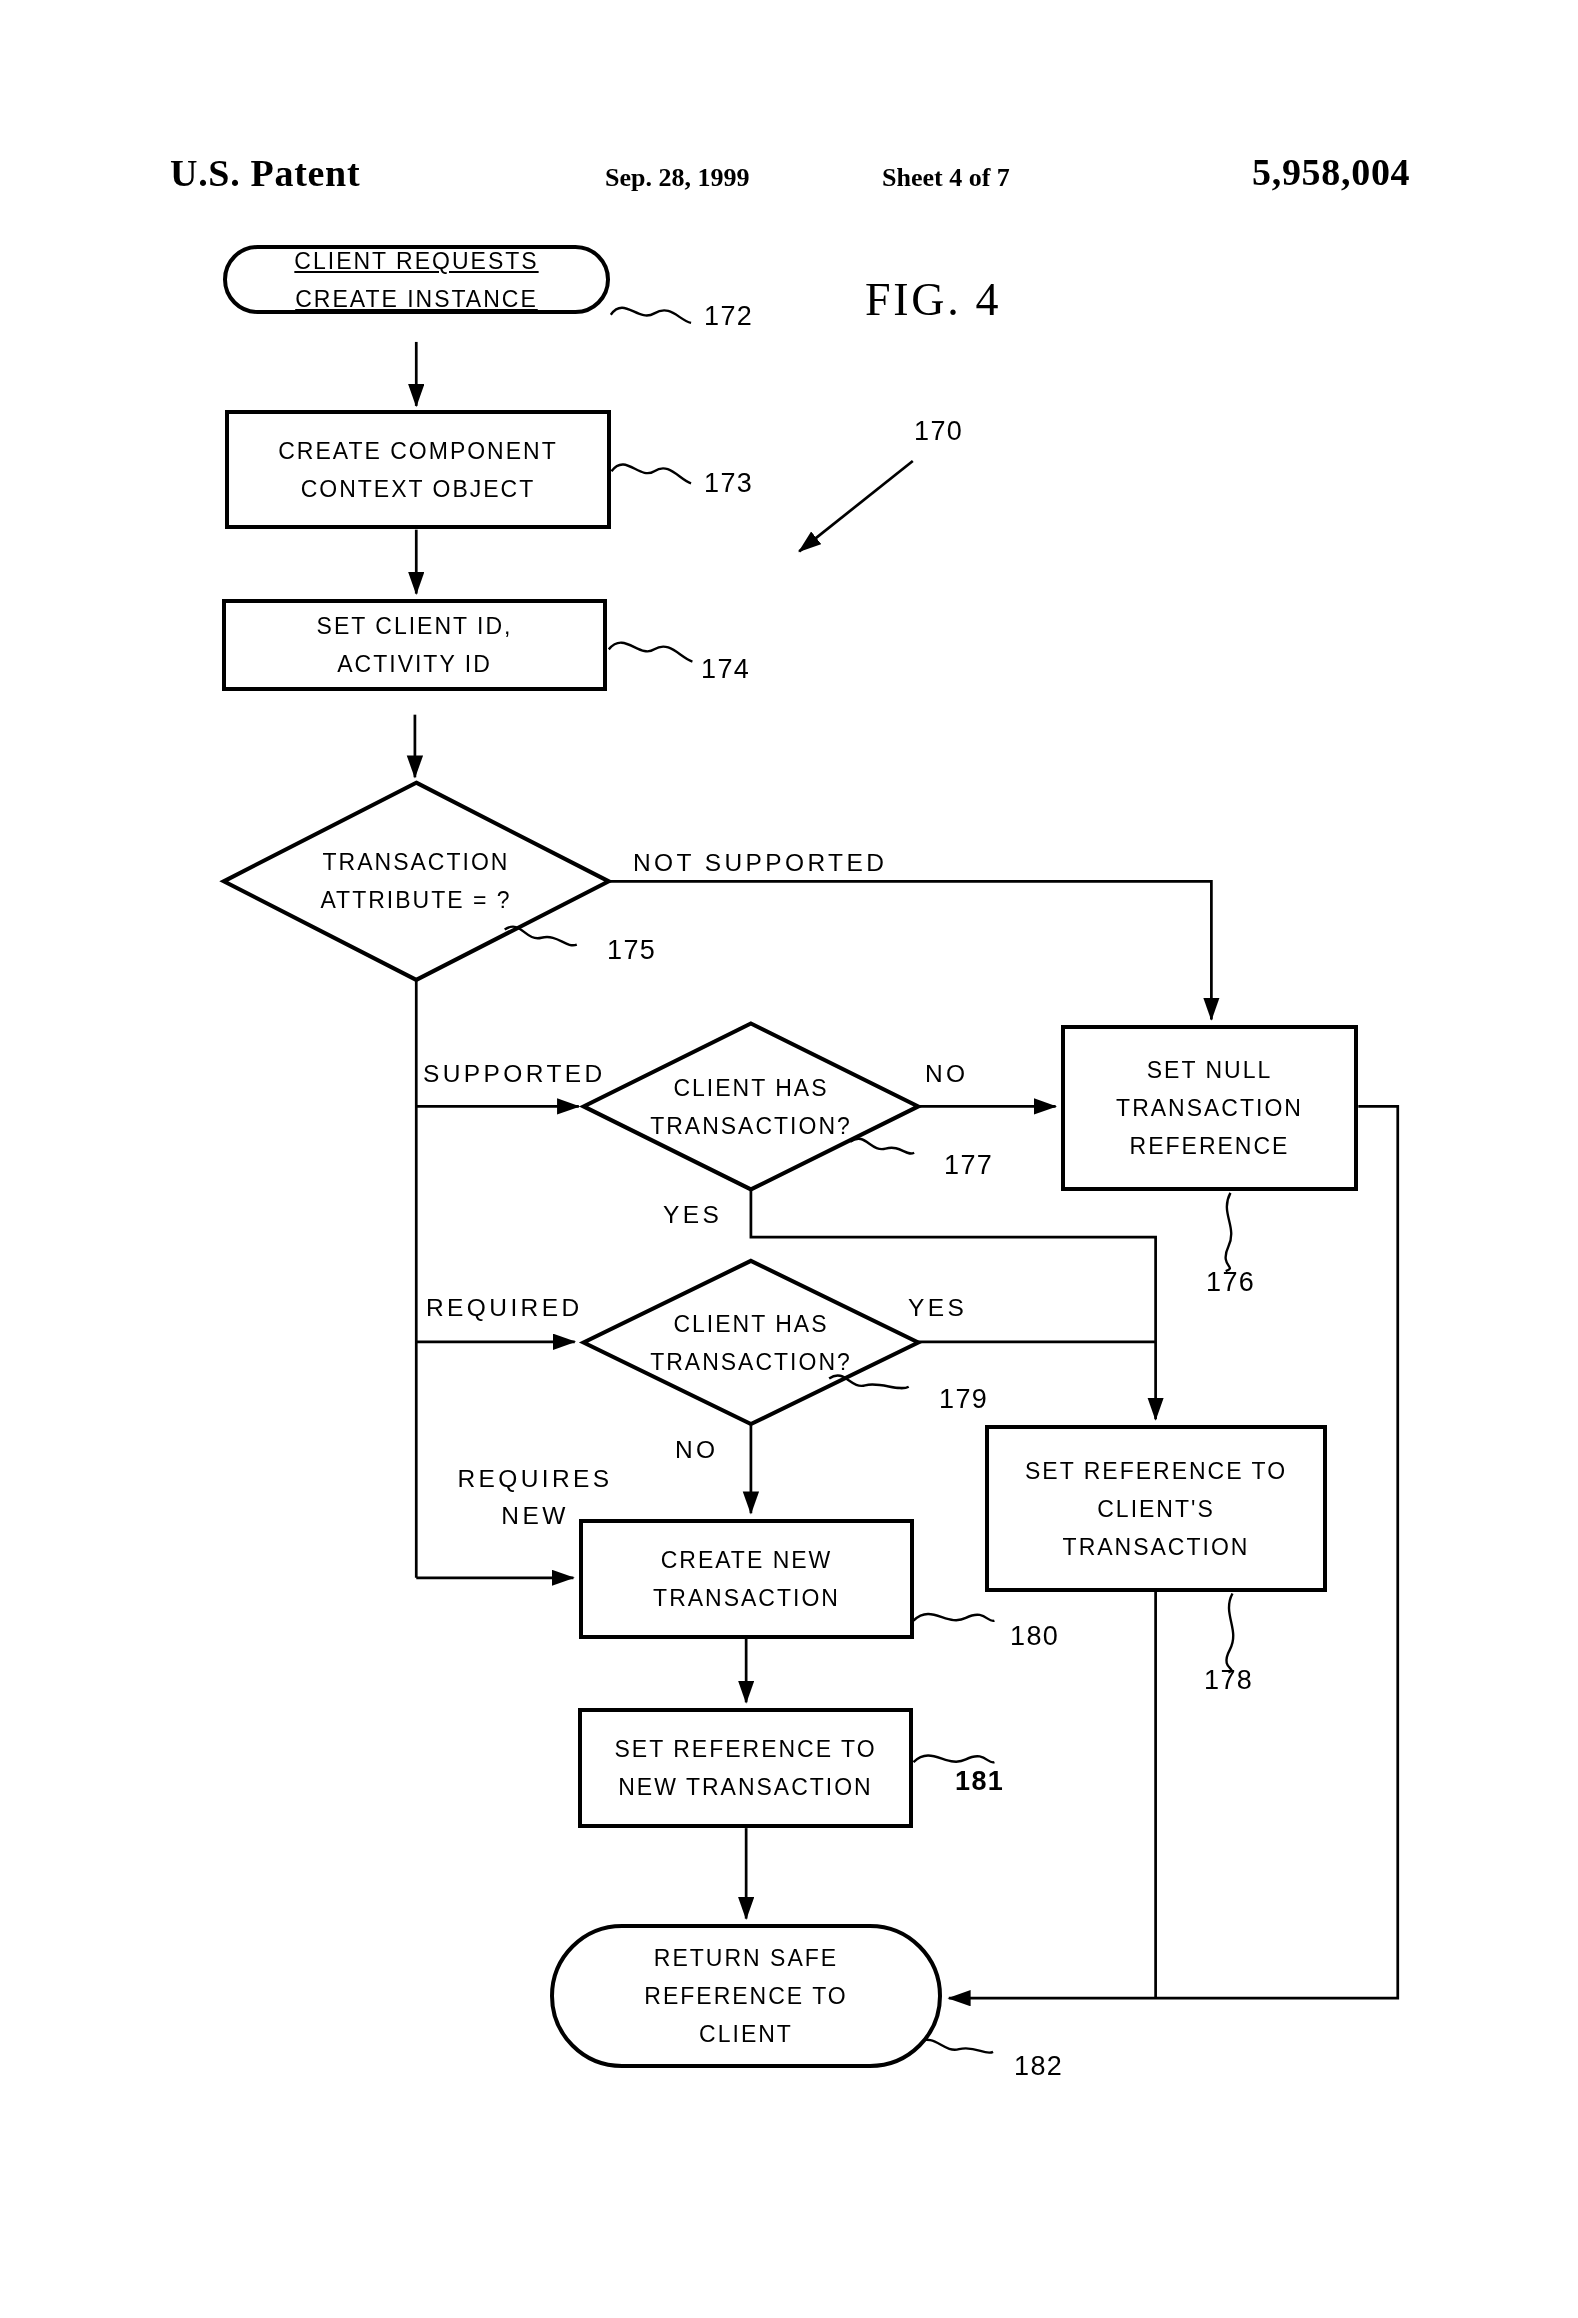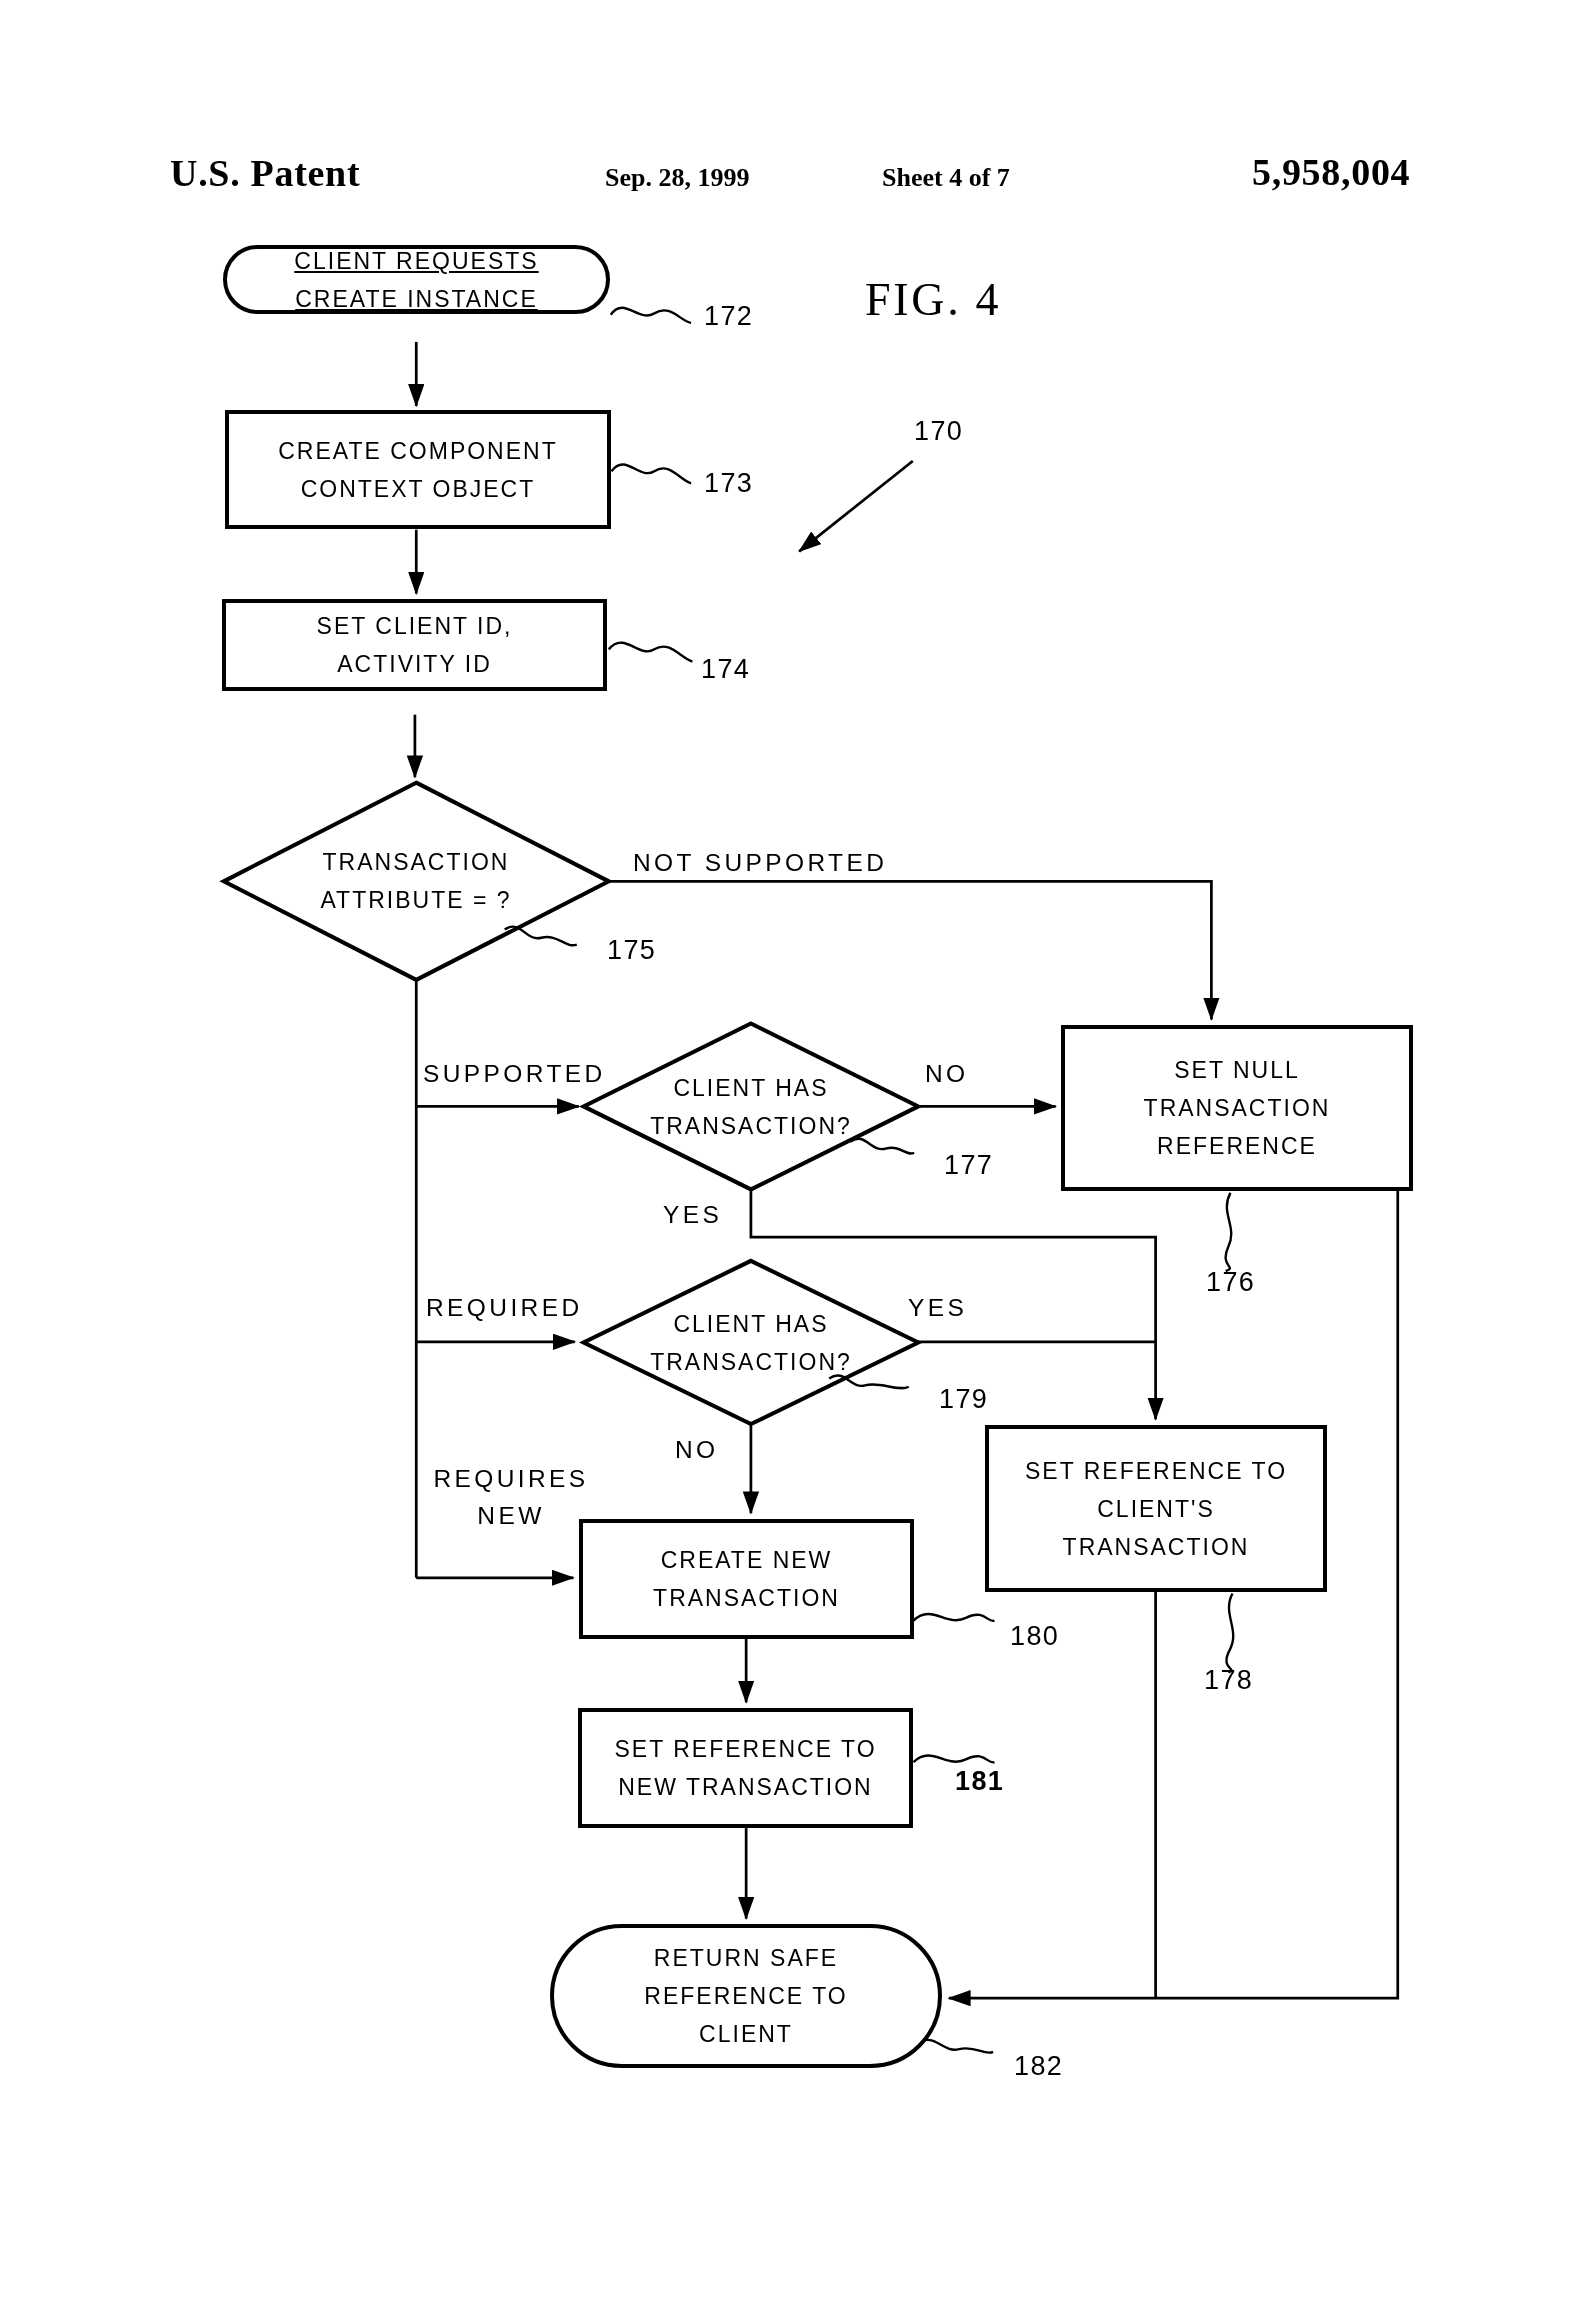--- a/index.html
+++ b/index.html
@@ -88,21 +88,21 @@
   <div class="node" style="left:225px;top:410px;width:386px;height:119px;">
     <div class="node-label">CREATE COMPONENT
 CONTEXT OBJECT</div>
   </div>
 
   <div class="node" style="left:222px;top:599px;width:385px;height:92px;">
     <div class="node-label">SET CLIENT ID,
 ACTIVITY ID</div>
   </div>
 
-  <div class="node" style="left:1061px;top:1025px;width:352px;height:166px;">
+  <div class="node" style="left:1061px;top:1025px;width:297px;height:166px;">
     <div class="node-label">SET NULL
 TRANSACTION
 REFERENCE</div>
   </div>
 
   <div class="node" style="left:985px;top:1425px;width:342px;height:167px;">
     <div class="node-label">SET REFERENCE TO
 CLIENT'S
 TRANSACTION</div>
   </div>
@@ -138,21 +138,21 @@
 TRANSACTION?</div>
   </div>
 
   <div class="flow-label" style="left:633px;top:844px;">NOT SUPPORTED</div>
   <div class="flow-label" style="left:423px;top:1055px;">SUPPORTED</div>
   <div class="flow-label" style="left:925px;top:1055px;">NO</div>
   <div class="flow-label" style="left:663px;top:1196px;">YES</div>
   <div class="flow-label" style="left:426px;top:1289px;">REQUIRED</div>
   <div class="flow-label" style="left:908px;top:1289px;">YES</div>
   <div class="flow-label" style="left:675px;top:1431px;">NO</div>
-  <div class="flow-label" style="left:416px;top:1460px;width:190px;text-align:center;">REQUIRES
+  <div class="flow-label" style="left:416px;top:1460px;width:190px;text-align:center;padding-left:24px;">REQUIRES
 NEW</div>
 
   <div class="ref-num" style="left:914px;top:416px;">170</div>
   <div class="ref-num" style="left:704px;top:301px;">172</div>
   <div class="ref-num" style="left:704px;top:468px;">173</div>
   <div class="ref-num" style="left:701px;top:654px;">174</div>
   <div class="ref-num" style="left:607px;top:935px;">175</div>
   <div class="ref-num" style="left:1206px;top:1267px;">176</div>
   <div class="ref-num" style="left:944px;top:1150px;">177</div>
   <div class="ref-num" style="left:1204px;top:1665px;">178</div>

